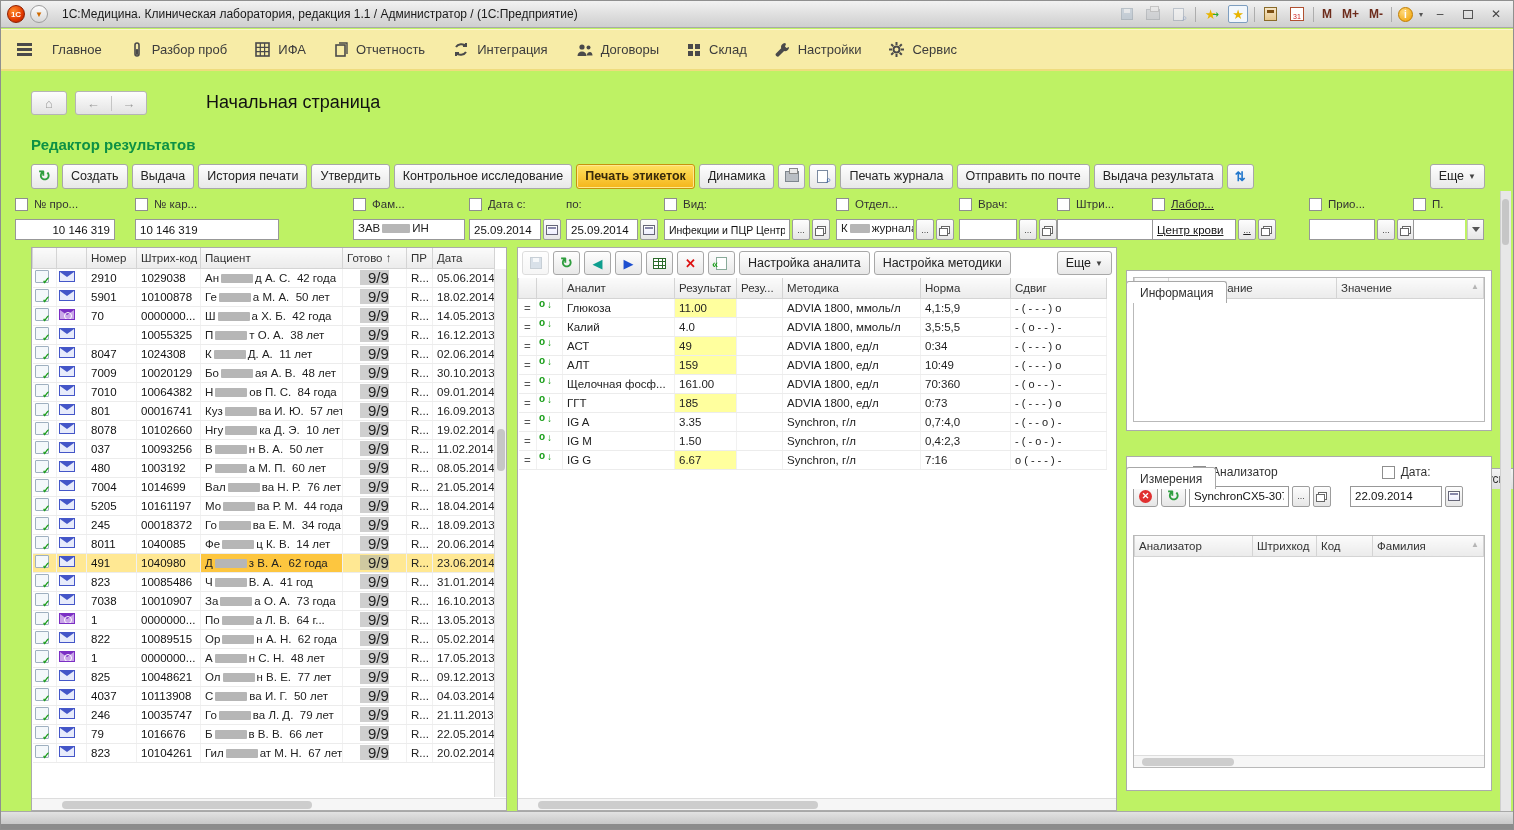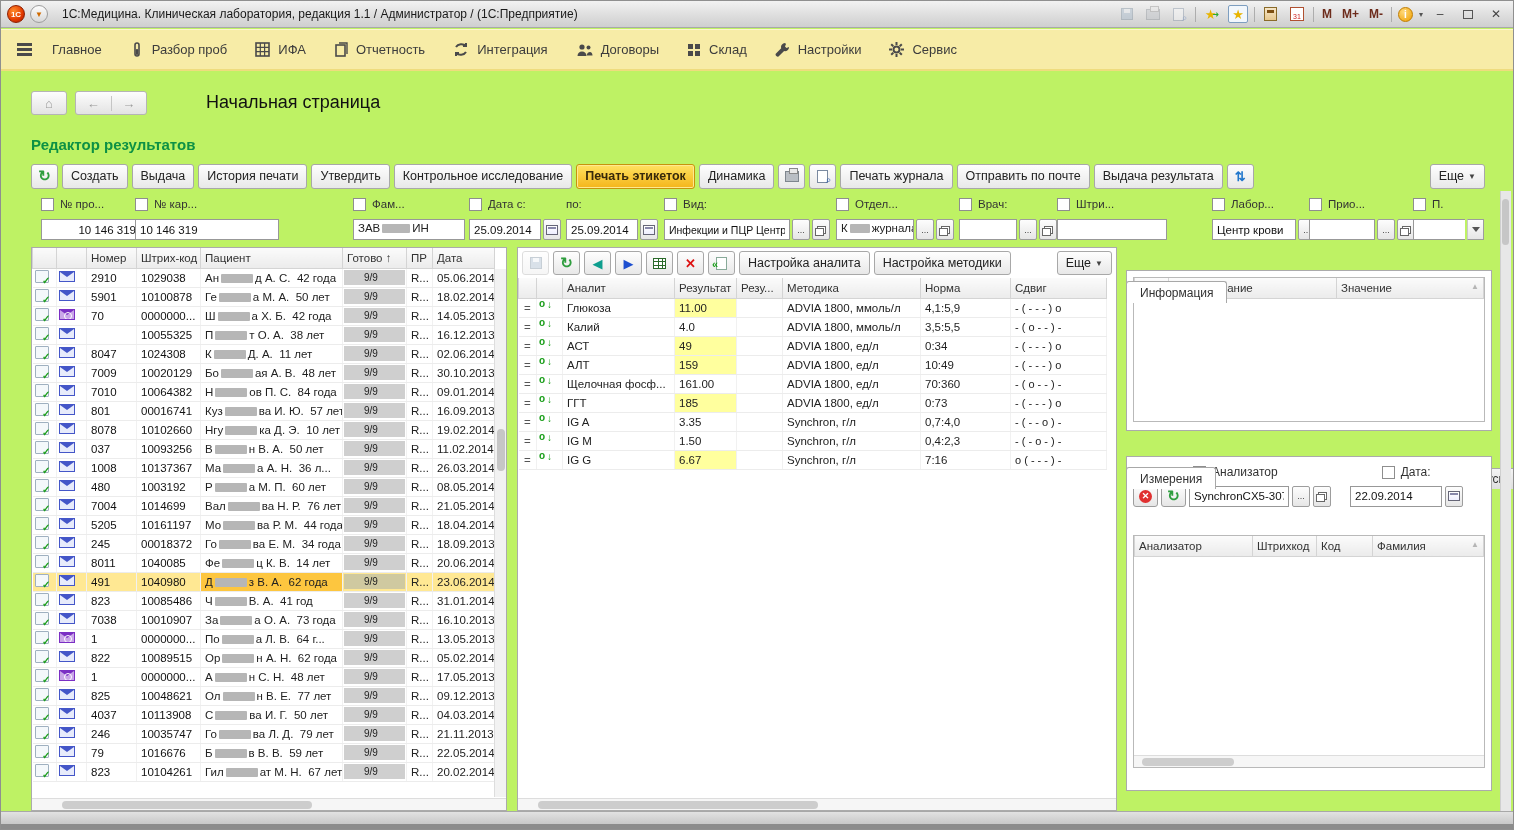--- a/index.html
+++ b/index.html
@@ -95,21 +95,21 @@
   table { border-collapse:collapse; table-layout:fixed; }
   th { background:linear-gradient(#fbfbfb,#ebebeb); border:1px solid #d4d4d4; border-top:none; font-weight:normal; text-align:left;
     font-size:11.5px; color:#333; padding:2px 4px; height:20px; white-space:nowrap; overflow:hidden; }
   td { border-bottom:1px solid #ececec; border-right:1px solid #f1f1f1; font-size:11.5px; height:19px; padding:0 4px;
     white-space:nowrap; overflow:hidden; vertical-align:middle; }
   tr.sel td { background:#ffe globally; }
   tr.sel td { background:#ffe893; }
   tr.sel td.pat { background:#fdc63f; }
   td.num, td.code { color:#111; }
   .pat { white-space:pre; }
-  .readybg { display:block; margin:1px 0; background:#cfcfcf; height:15px; line-height:15px; padding-left:20px; font-size:10px; }
+  .readybg { display:block; margin:1px 16px; background:#cfcfcf; height:15px; line-height:15px; padding-left:8px; font-size:15px; }
   tr.sel .readybg { background:#cfc9a0; }
   .doccheck { width:14px; height:13px; border:1px solid #9fb0c0; background:#f4f8fb; display:inline-block; position:relative; border-radius:1px; }
   .doccheck::after { content:"✓"; position:absolute; right:-3px; bottom:-4px; color:#1c9e1c; font-size:10px; font-weight:bold; }
   .env { width:16px; height:11px; border:1px solid #4456c8; background:#e7ebfb; display:inline-block; position:relative; overflow:hidden; }
   .env::before { content:""; position:absolute; left:0; top:0; border-left:7px solid transparent; border-right:7px solid transparent; border-top:5px solid #4456c8; }
   .env.purple { border-color:#7b2fc4; background:#caa6e8; }
   .env.purple::before { border-top-color:#7b2fc4; }
   .env.purple::after { content:""; position:absolute; left:4px; top:2px; width:6px; height:6px; border:1px solid #fff; border-radius:50%; }
 
   .vlane { position:absolute; right:0; top:21px; bottom:13px; width:12px; background:#f2f2f2; border-left:1px solid #ddd; }
@@ -306,21 +306,21 @@
     <span class="btn iconb">
         <span class="swap">⇅</span>
       </span>
     <span class="btn more-main">
         <span>Еще</span>
         <span class="caret">▼</span>
       </span>
   </div>
 
   <div class="filters">
-    <div class="fgroup" style="left:40px;">
+    <div class="fgroup" style="left:14px;">
       <div class="fchk">
           <span class="cb"></span>
           <span class="flabel">№ про...</span>
         </div>
       <div class="frow">
           <input class="fin" style="width: 100px; text-align: right;" value="10 146 319">
         </div>
     </div>
     <div class="fgroup" style="left:134px;">
       <div class="fchk">
@@ -404,21 +404,21 @@
     </div>
     <div class="fgroup" style="left:1056px;">
       <div class="fchk">
           <span class="cb"></span>
           <span class="flabel">Штри...</span>
         </div>
       <div class="frow">
           <input class="fin" style="width: 110px;" value="">
         </div>
     </div>
-    <div class="fgroup" style="left:1211px;">
+    <div class="fgroup" style="left:1151px;text-decoration:underline;">
       <div class="fchk">
           <span class="cb"></span>
           <span class="flabel">Лабор...</span>
         </div>
       <div class="frow">
           <input class="fin" style="width: 84px;" value="Центр крови">
           <span class="sqbtn">...</span>
           <span class="sqbtn">
             <span class="openic"></span>
           </span>
@@ -600,32 +600,20 @@
             <td class="num">037</td>
             <td class="code">10093256</td>
             <td class="pat"><span>В</span><span class="mask"></span><span>н В. А.  50 лет</span></td>
             <td style="padding:0 1px;">
               <span class="readybg">9/9</span>
             </td>
             <td>R...</td>
             <td>11.02.2014</td>
           </tr>
 
-          <tr>
-            <td style="padding:0 2px;"><span class="doccheck"></span></td>
-            <td style="padding:0 2px;"><span class="env"></span></td>
-            <td class="num">1008</td>
-            <td class="code">10137367</td>
-            <td class="pat"><span>Ма</span><span class="mask"></span><span>а А. Н.  36 л...</span></td>
-            <td style="padding:0 1px;">
-              <span class="readybg">9/9</span>
-            </td>
-            <td>R...</td>
-            <td>26.03.2014</td>
-          </tr>
 
           <tr>
             <td style="padding:0 2px;"><span class="doccheck"></span></td>
             <td style="padding:0 2px;"><span class="env"></span></td>
             <td class="num">480</td>
             <td class="code">1003192</td>
             <td class="pat"><span>Р</span><span class="mask"></span><span>а М. П.  60 лет</span></td>
             <td style="padding:0 1px;">
               <span class="readybg">9/9</span>
             </td>
@@ -801,21 +789,21 @@
             <td>R...</td>
             <td>21.11.2013</td>
           </tr>
 
 
           <tr>
             <td style="padding:0 2px;"><span class="doccheck"></span></td>
             <td style="padding:0 2px;"><span class="env"></span></td>
             <td class="num">79</td>
             <td class="code">1016676</td>
-            <td class="pat"><span>Б</span><span class="mask"></span><span>в В. В.  59 лет</span></td>
+            <td class="pat"><span>Б</span><span class="mask"></span><span>в В. В.  66 лет</span></td>
             <td style="padding:0 1px;">
               <span class="readybg">9/9</span>
             </td>
             <td>R...</td>
             <td>22.05.2014</td>
           </tr>
 
           <tr>
             <td style="padding:0 2px;"><span class="doccheck"></span></td>
             <td style="padding:0 2px;"><span class="env"></span></td>

